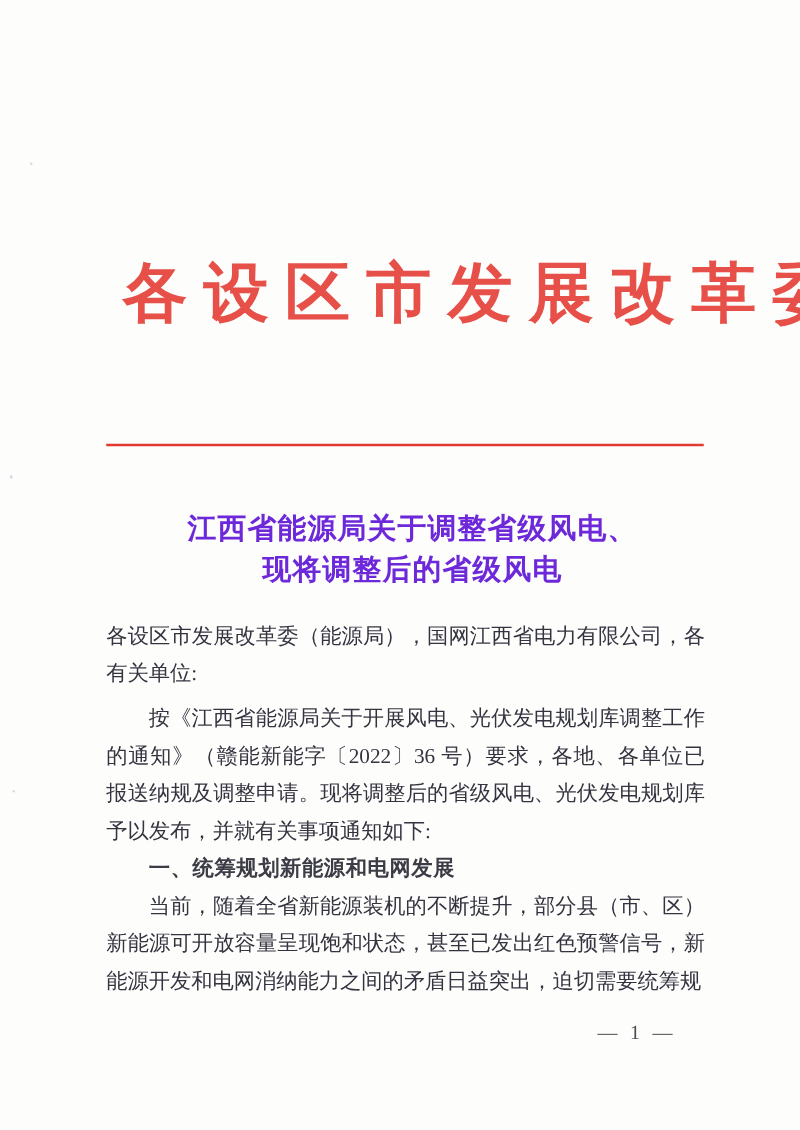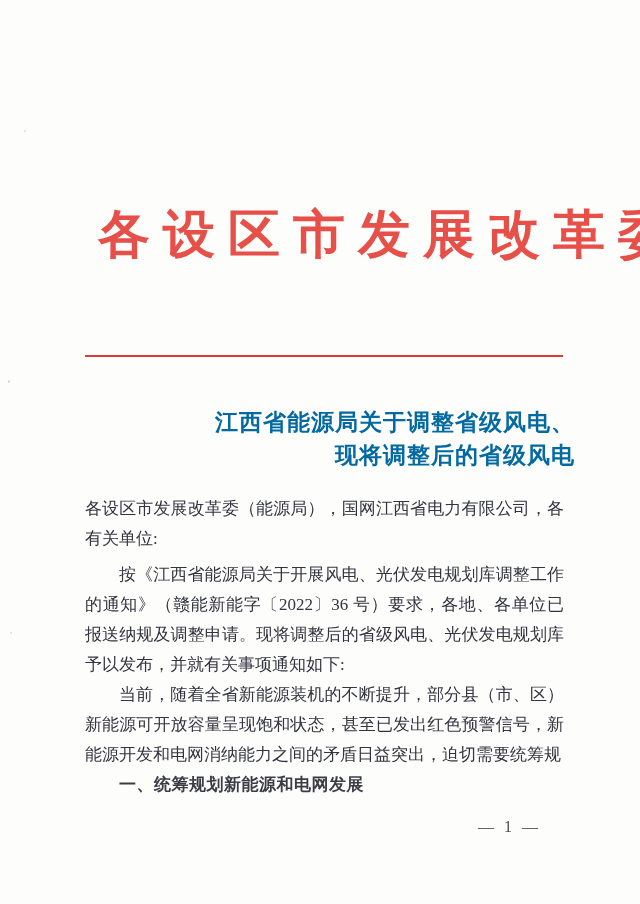--- a/index.html
+++ b/index.html
@@ -43,23 +43,22 @@
     left: 85px;
     width: 478px;
     height: 2px;
     background: #e23a31;
   }
   .doc-title {
     top: 406px;
     font-size: 23px;
     line-height: 33px;
     font-weight: bold;
-    color: #0369a1;
+    color: #6d28d9;
     letter-spacing: 1px;
-    text-align: right;
   }
   .doc-body {
     position: absolute;
     top: 494px;
     left: 85px;
     width: 479px;
     font-size: 17px;
     line-height: 30px;
     color: #343440;
     text-align: justify;
@@ -112,19 +111,19 @@
   <div class="red-rule"></div>
 
   <div class="band doc-title">
     <div>江西省能源局关于调整省级风电、</div>
     <div>现将调整后的省级风电</div>
   </div>
 
   <div class="doc-body">
     <p>各设区市发展改革委（能源局），国网江西省电力有限公司，各有关单位:</p>
     <p class="indent intro-gap">按《江西省能源局关于开展风电、光伏发电规划库调整工作的通知》（赣能新能字〔2022〕36 号）要求，各地、各单位已报送纳规及调整申请。现将调整后的省级风电、光伏发电规划库予以发布，并就有关事项通知如下:</p>
+    <p class="indent section-heading">一、统筹规划新能源和电网发展</p>
     <p class="indent">当前，随着全省新能源装机的不断提升，部分县（市、区）新能源可开放容量呈现饱和状态，甚至已发出红色预警信号，新能源开发和电网消纳能力之间的矛盾日益突出，迫切需要统筹规</p>
-    <p class="indent section-heading">一、统筹规划新能源和电网发展</p>
   </div>
 
   <div class="band page-footer">— 1 —</div>
 
 </div>
 
 </body></html>

